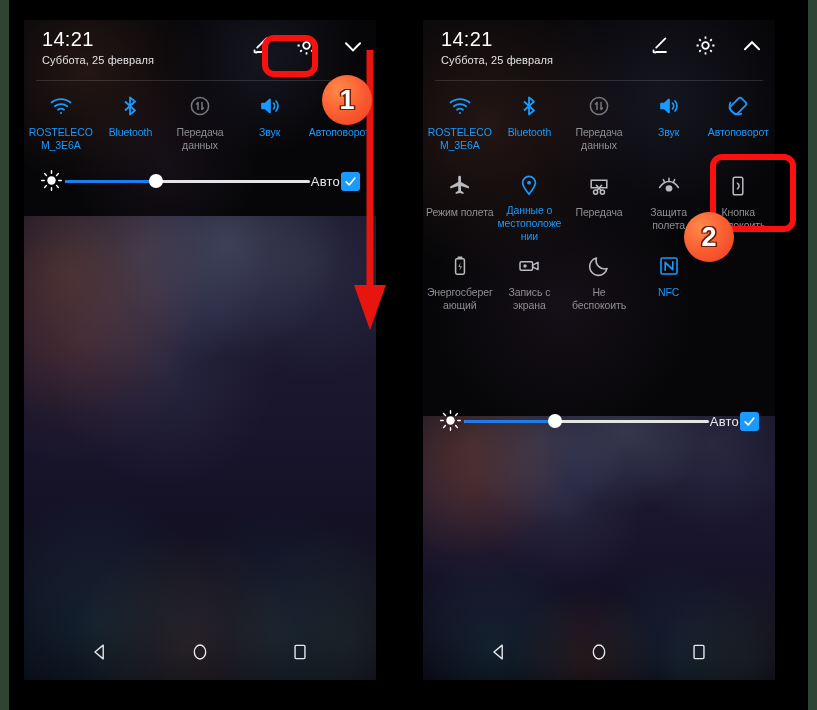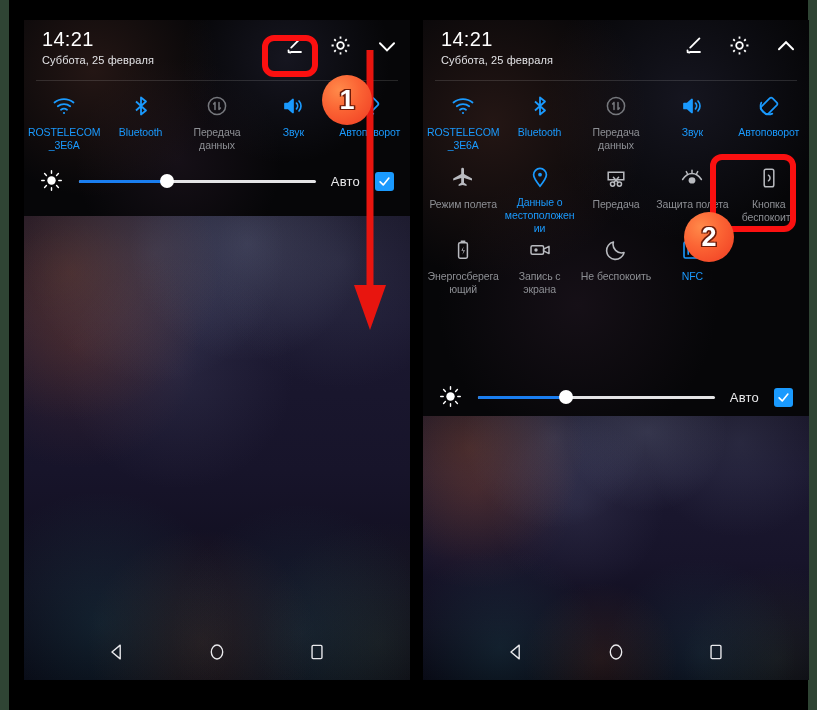--- a/index.html
+++ b/index.html
@@ -18,21 +18,21 @@
   .frame-edge {
     position: absolute; top: 0; bottom: 0; width: 9px;
     background: #2f4434;
   }
   .frame-edge.left  { left: 0; }
   .frame-edge.right { right: 0; }
 
   .phone {
     position: absolute;
     top: 20px;
-    width: 386px;
+    width: 352px;
     height: 660px;
     overflow: hidden;
     background: #0c4a6e;
   }
   .phone.left  { left: 24px; }
   .phone.right { left: 423px; }
 
   
   .wallpaper {
     position: absolute; left: 0; right: 0; bottom: 0;
@@ -92,21 +92,21 @@
     height: 1px;
     margin: 4px 12px 0 12px;
     background: rgba(255,255,255,.13);
   }
 
   
   .tiles {
     display: grid;
     grid-template-columns: repeat(5, 1fr);
     padding: 6px 2px 0 2px;
-    row-gap: 0px;
+    row-gap: 8px;
   }
   .tile {
     display: flex; flex-direction: column;
     align-items: center;
     padding: 6px 1px 2px 1px;
     height: 72px;
   }
   .tile-icon {
     width: 26px; height: 26px;
     display: flex; align-items: center; justify-content: center;
@@ -121,21 +121,21 @@
     max-width: 76px;
     word-break: break-word;
   }
   .tile.on  .tile-label { color: #1a9afe; }
   .tile.off .tile-label { color: #8d8f94; }
 
   
   .bright-row {
     display: flex; align-items: center;
     padding: 10px 16px 12px 16px;
-    gap: 15px;
+    gap: 1px;
   }
   .bright-icon { width: 24px; height: 24px; flex: 0 0 auto; }
   .slider {
     position: relative;
     flex: 1 1 auto;
     height: 20px;
     display: flex; align-items: center;
   }
   .slider .track {
     position: absolute; left: 0; right: 0; height: 3px;

